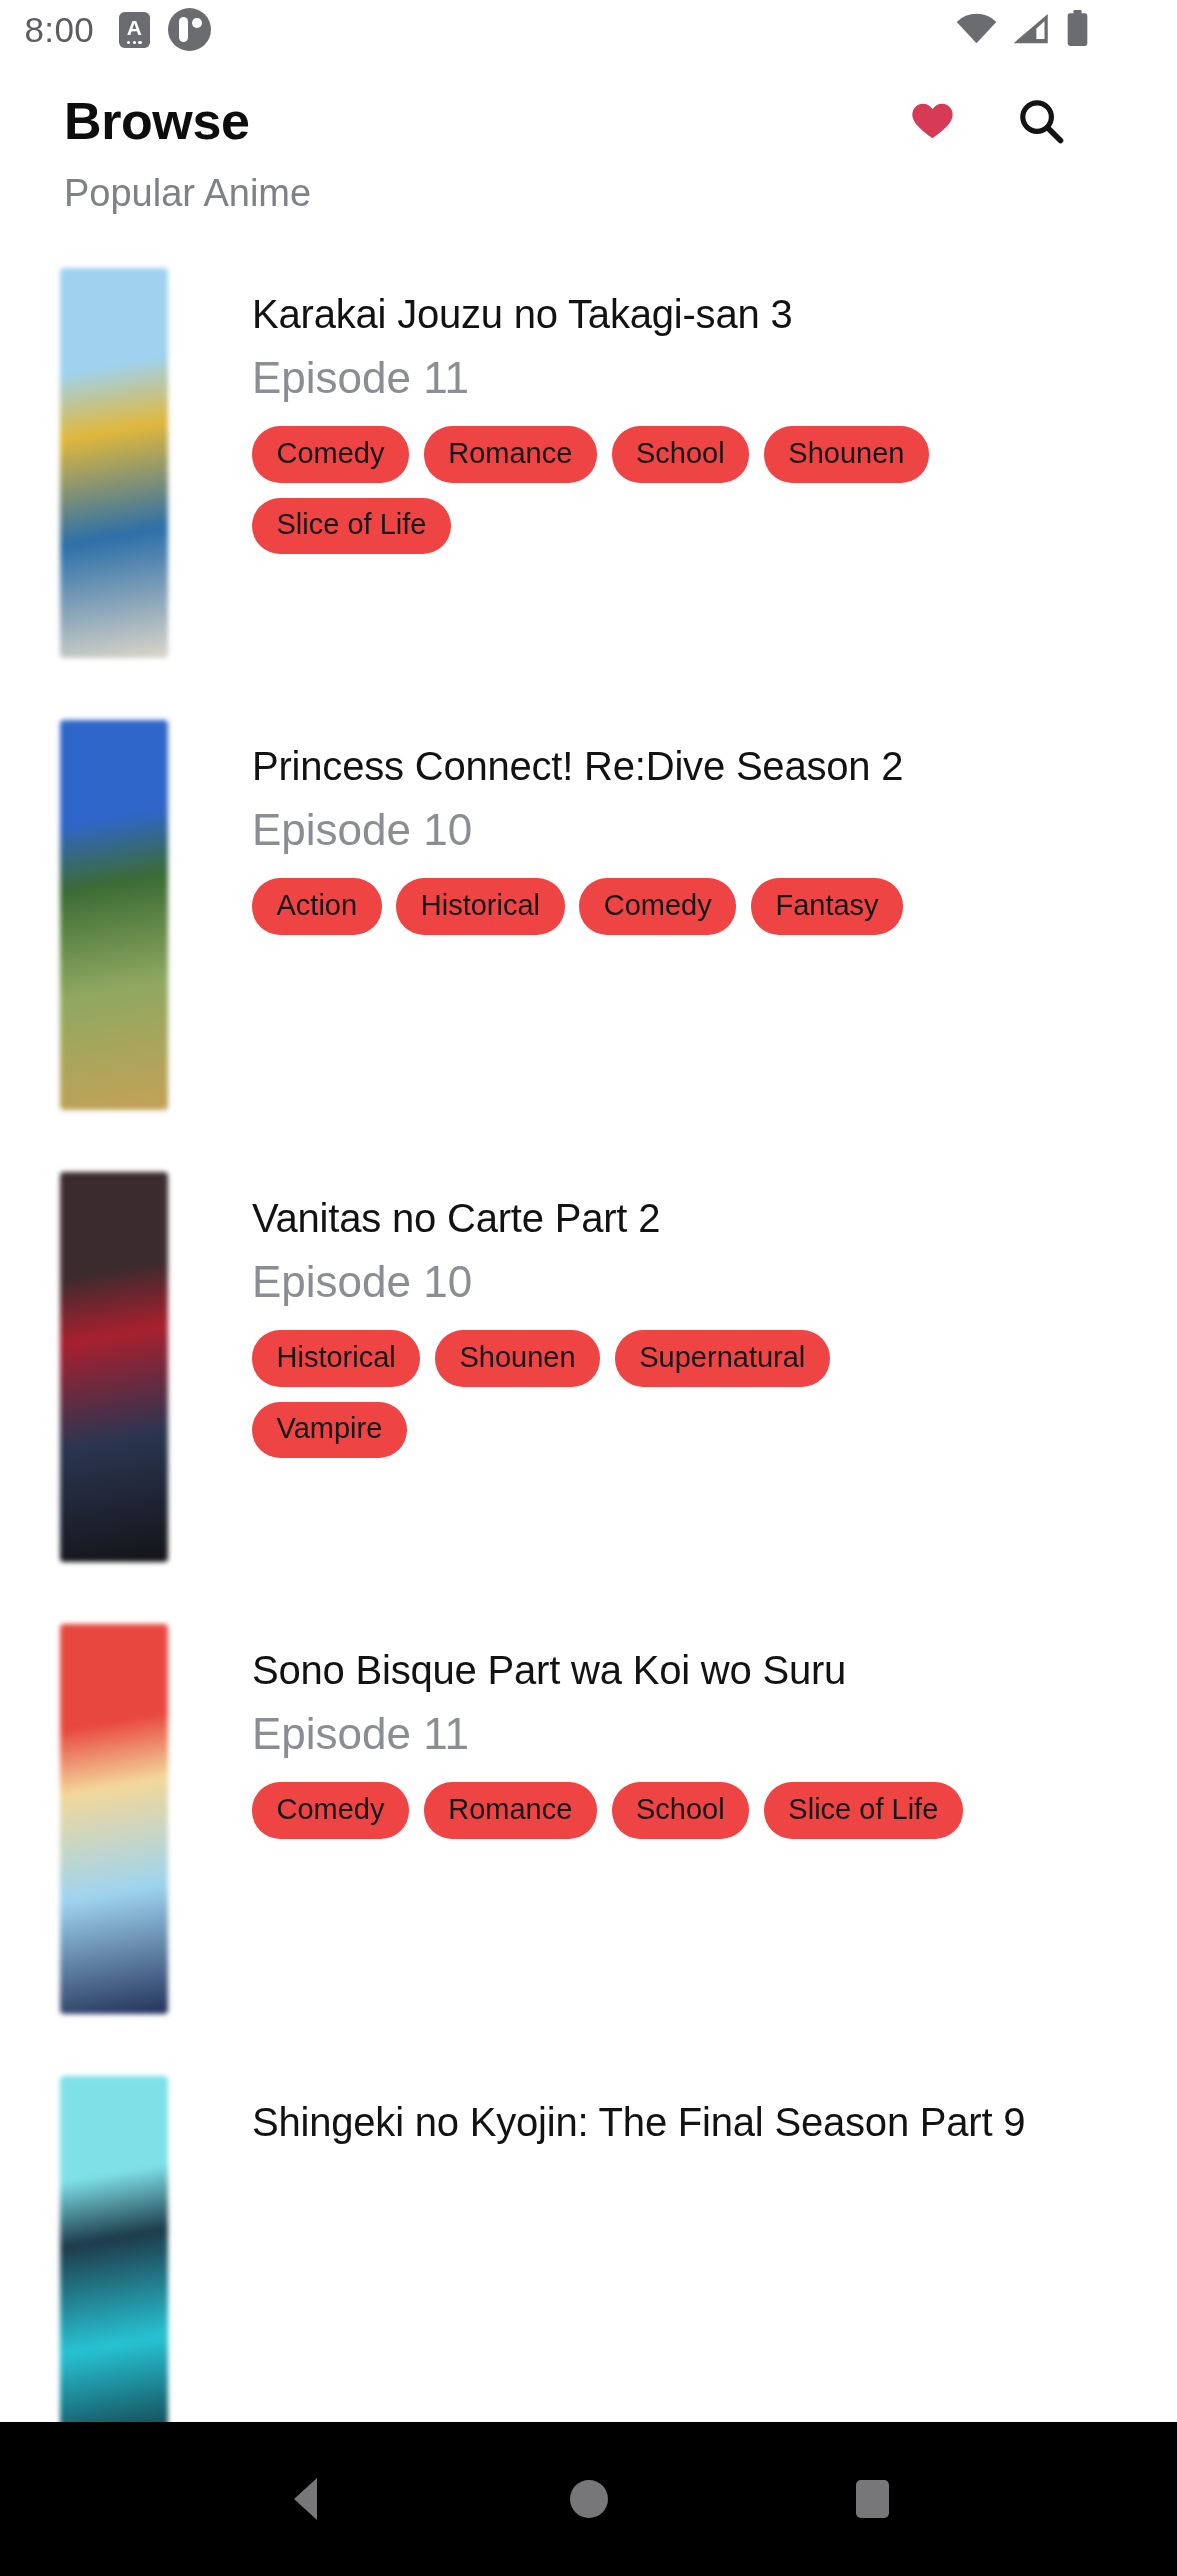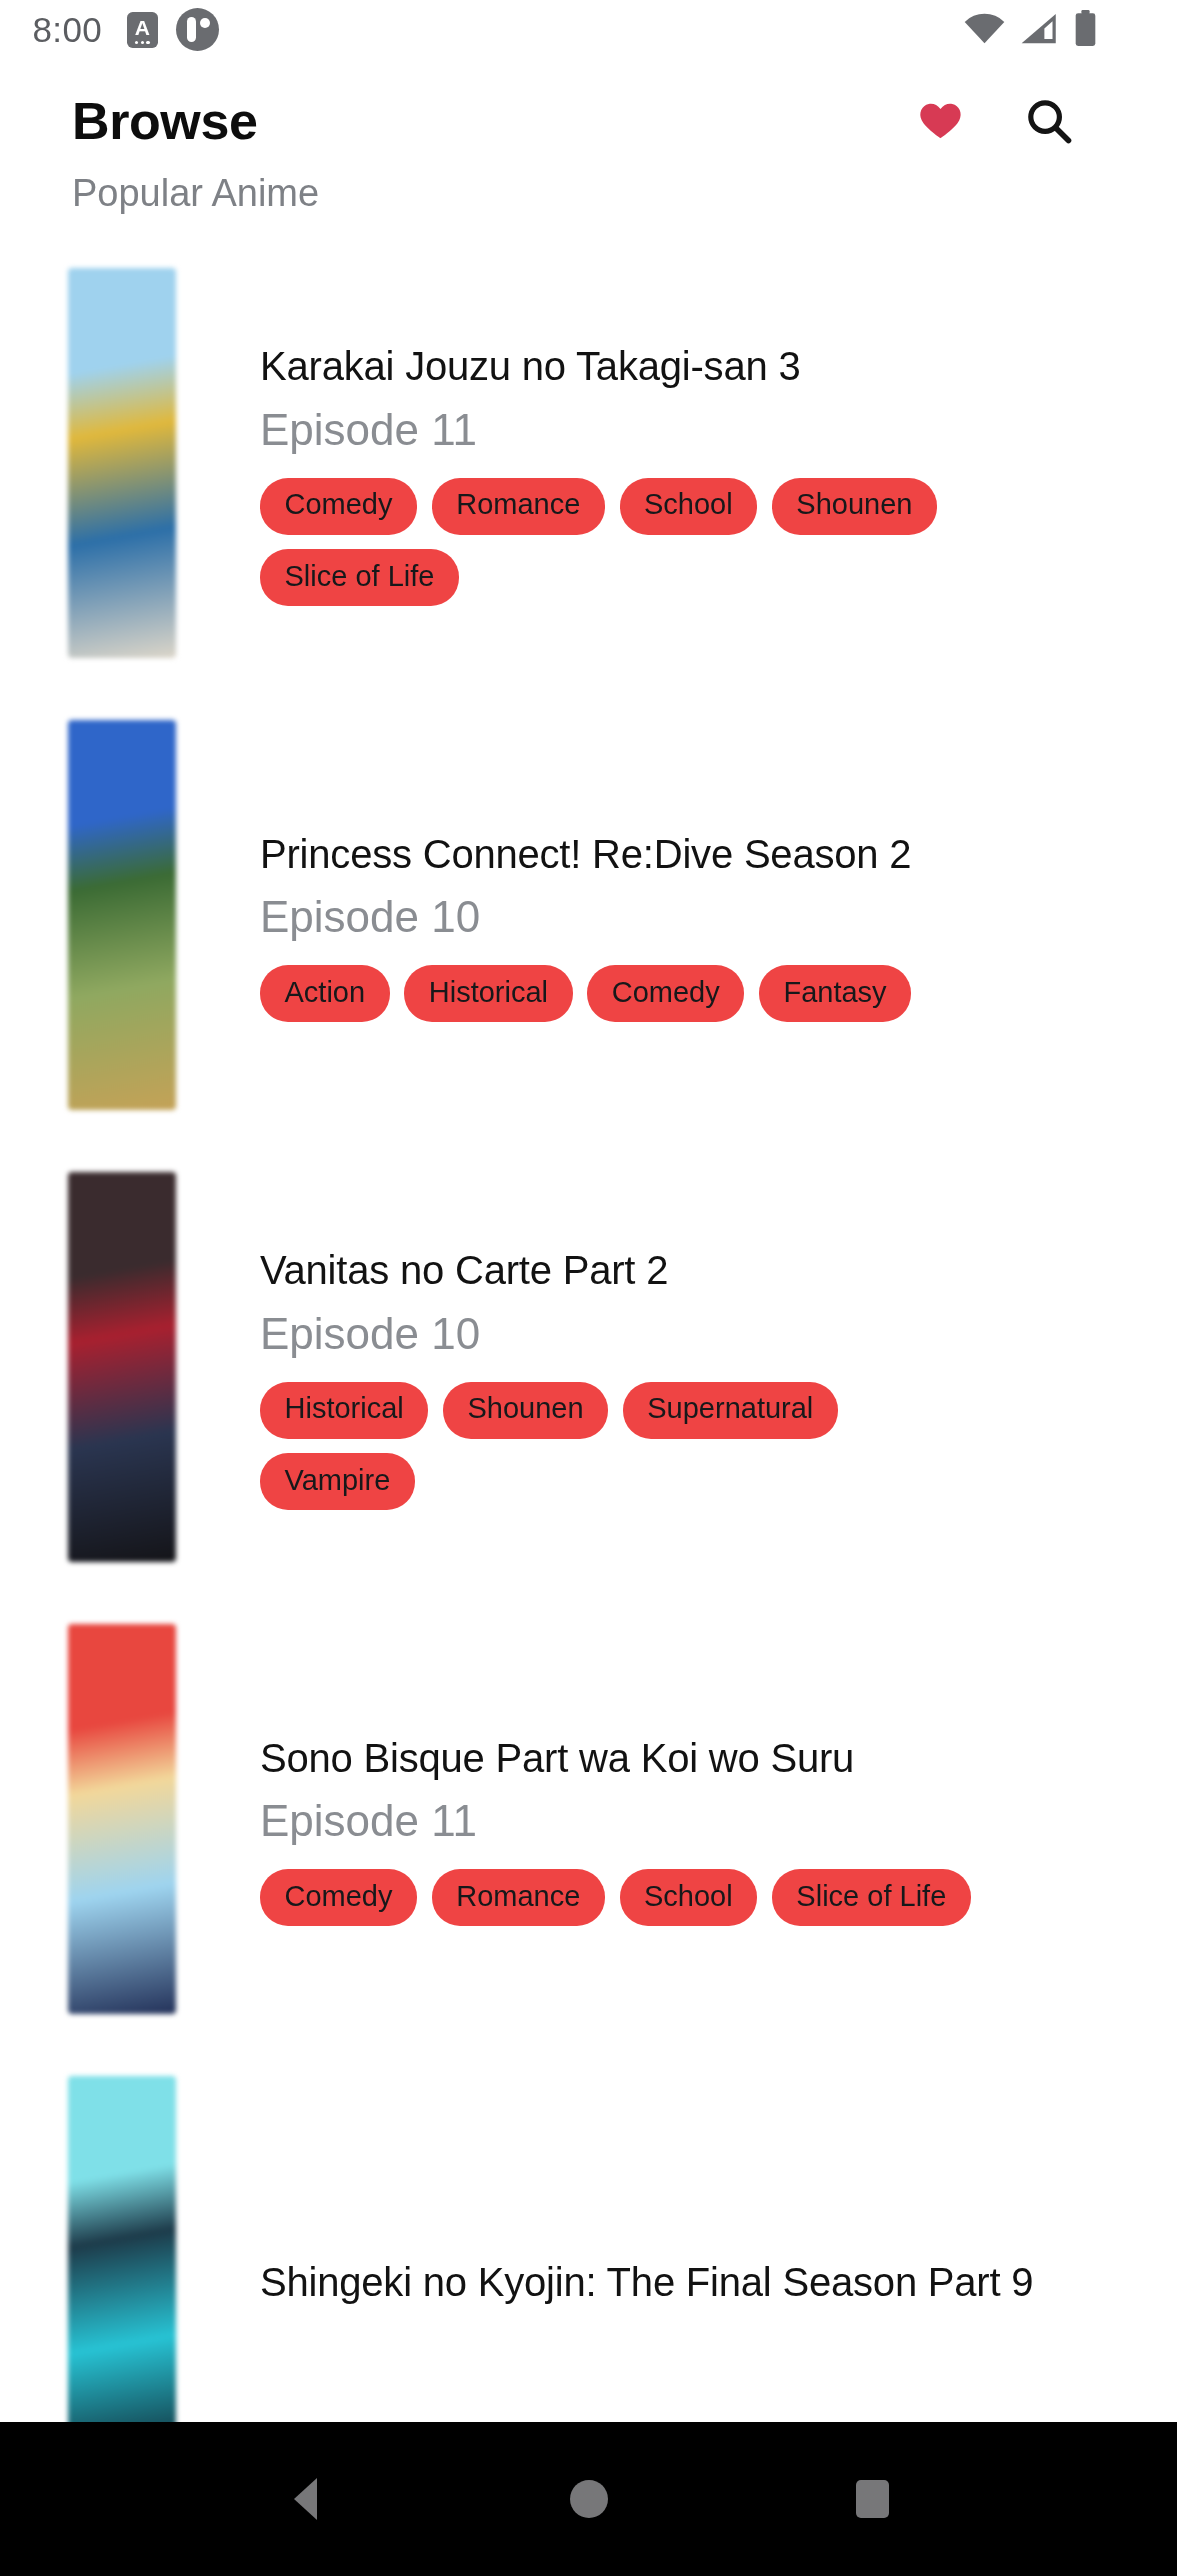--- a/index.html
+++ b/index.html
@@ -107,21 +107,21 @@
     margin-top:-8.2px;
   }
 
   
   .anime-list {
     margin-top:56px;
     width:100%;
   }
   .anime-row {
     display:flex;
-    align-items:center;
+    align-items:flex-start;
     padding:0 24.5px 0 60px;
     margin-bottom:62px;
     cursor:pointer;
   }
   .thumb {
     width:108px;
     flex:0 0 108px;
     height:390px;
     border-radius:4.1px;
     overflow:hidden;
@@ -198,21 +198,21 @@
     background:#777779;
   }
   .nav-recents {
     width:33px; height:38px;
     border-radius:4.9px;
     background:#777779;
   }
 
   .list-clip {
     position:absolute;
-    top:0; left:8px;
+    top:0; left:0;
     width:1120px;
     height:2422px;
     overflow:hidden;
     border-radius:20px;
   }
 </style>
 </head>
 <body>
 
 <div class="list-clip">

